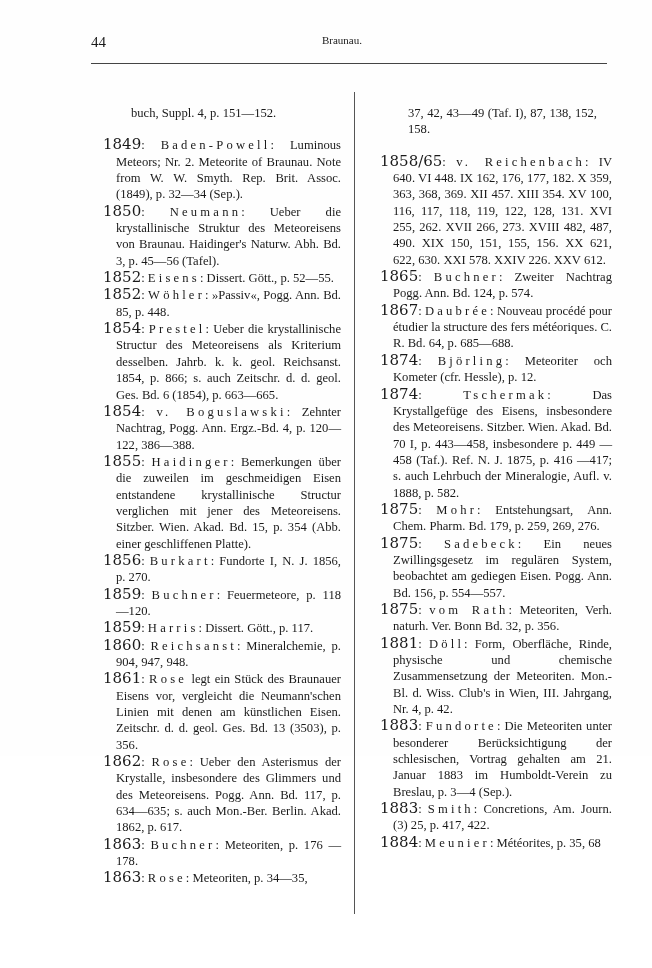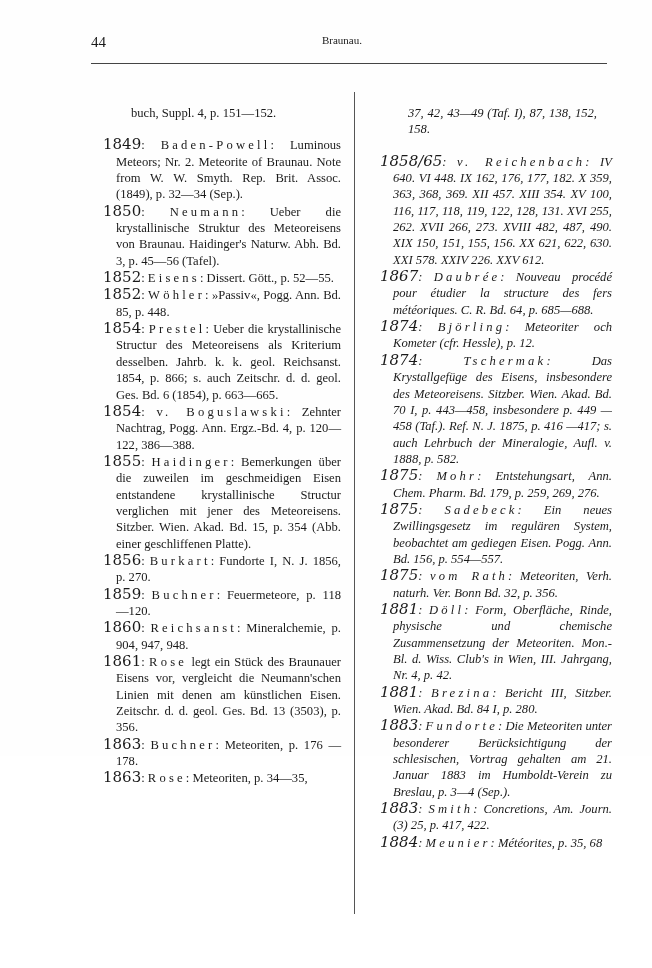--- a/index.html
+++ b/index.html
@@ -6,21 +6,21 @@
   body { width:652px; height:968px; position:relative; overflow:hidden;
          font-family:"DejaVu Serif", "Liberation Serif", serif; color:#1a1a1a; }
   .page { position:absolute; left:0; top:0; width:652px; height:756px; background:#fefefe; }
   .header { position:absolute; left:91px; top:34px; width:514px; height:22px; }
   .page-number { position:absolute; left:0; top:0; font-size:15px; font-family:"Liberation Serif", serif; }
   .running-title { position:absolute; left:0; right:12px; top:0; text-align:center; font-size:11px; font-family:"Liberation Serif", serif; }
   .header-rule { position:absolute; left:91px; top:63px; width:516px; height:0; border-top:1.3px solid #444; }
   .column-divider { position:absolute; left:354px; top:92px; width:0; height:822px; border-left:1.2px solid #555; }
   .col { position:absolute; top:90px; font-family:"Liberation Serif", serif; font-size:12.6px; line-height:16.35px; }
   .col-left { left:103px; width:238px; }
-  .col-right { left:380px; width:232px;font-style:italic; }
+  .col-right { left:380px; width:232px; }
   .entry { padding-left:13px; text-indent:-13px; text-align:justify; margin:0; }
   .cont { padding-left:13px; text-indent:0; margin:15px; text-align:justify; }
   .year { font-family:"DejaVu Serif", serif; font-size:15px; }
   .author { letter-spacing:3.2px; }
 </style>
 </head>
 <body>
 
 <div class="page">
   <div class="header">
@@ -35,37 +35,39 @@
     <div>
         <p class="entry"><span class="year">1849</span>: <span class="author">Baden-Powell</span>: <span>Luminous Meteors; Nr. 2. Meteorite of Braunau. Note from W. W. Smyth. Rep. Brit. Assoc. (1849), p. 32—34 (Sep.).</span></p>
         <p class="entry"><span class="year">1850</span>: <span class="author">Neumann</span>: <span>Ueber die krystallinische Struktur des Meteoreisens von Braunau. Haidinger's Naturw. Abh. Bd. 3, p. 45—56 (Tafel).</span></p>
         <p class="entry"><span class="year">1852</span>: <span class="author">Eisens</span>: <span>Dissert. Gött., p. 52—55.</span></p>
         <p class="entry"><span class="year">1852</span>: <span class="author">Wöhler</span>: <span>»Passiv«, Pogg. Ann. Bd. 85, p. 448.</span></p>
         <p class="entry"><span class="year">1854</span>: <span class="author">Prestel</span>: <span>Ueber die krystallinische Structur des Meteoreisens als Kriterium desselben. Jahrb. k. k. geol. Reichsanst. 1854, p. 866; s. auch Zeitschr. d. d. geol. Ges. Bd. 6 (1854), p. 663—665.</span></p>
         <p class="entry"><span class="year">1854</span>: <span class="author">v. Boguslawski</span>: <span>Zehnter Nachtrag, Pogg. Ann. Ergz.-Bd. 4, p. 120—122, 386—388.</span></p>
         <p class="entry"><span class="year">1855</span>: <span class="author">Haidinger</span>: <span>Bemerkungen über die zuweilen im geschmeidigen Eisen entstandene krystallinische Structur verglichen mit jener des Meteoreisens. Sitzber. Wien. Akad. Bd. 15, p. 354 (Abb. einer geschliffenen Platte).</span></p>
         <p class="entry"><span class="year">1856</span>: <span class="author">Burkart</span>: <span>Fundorte I, N. J. 1856, p. 270.</span></p>
         <p class="entry"><span class="year">1859</span>: <span class="author">Buchner</span>: <span>Feuermeteore, p. 118 —120.</span></p>
+        <p class="entry"><span class="year">1859</span>: <span class="author">Harris</span>: <span>Dissert. Gött., p. 117.</span></p>
         <p class="entry"><span class="year">1860</span>: <span class="author">Reichsanst</span>: <span>Mineralchemie, p. 904, 947, 948.</span></p>
         <p class="entry"><span class="year">1861</span>: <span class="author">Rose</span> <span>legt ein Stück des Braunauer Eisens vor, vergleicht die Neumann'schen Linien mit denen am künstlichen Eisen. Zeitschr. d. d. geol. Ges. Bd. 13 (3503), p. 356.</span></p>
+        <p class="entry"><span class="year">1862</span>: <span class="author">Rose</span>: <span>Ueber den Asterismus der Krystalle, insbesondere des Glimmers und des Meteoreisens. Pogg. Ann. Bd. 117, p. 634—635; s. auch Mon.-Ber. Berlin. Akad. 1862, p. 617.</span></p>
         <p class="entry"><span class="year">1863</span>: <span class="author">Buchner</span>: <span>Meteoriten, p. 176 —178.</span></p>
         <p class="entry"><span class="year">1863</span>: <span class="author">Rose</span>: <span>Meteoriten, p. 34—35,</span></p>
       </div>
   </div>
 
   <div class="col col-right">
     <p class="cont">37, 42, 43—49 (Taf. I), 87, 138, 152, 158.</p>
     <div>
         <p class="entry"><span class="year">1858/65</span>: <span class="author">v. Reichenbach</span>: <span>IV 640. VI 448. IX 162, 176, 177, 182. X 359, 363, 368, 369. XII 457. XIII 354. XV 100, 116, 117, 118, 119, 122, 128, 131. XVI 255, 262. XVII 266, 273. XVIII 482, 487, 490. XIX 150, 151, 155, 156. XX 621, 622, 630. XXI 578. XXIV 226. XXV 612.</span></p>
+        <p class="entry"><span class="year">1865</span>: <span class="author">Buchner</span>: <span>Zweiter Nachtrag Pogg. Ann. Bd. 124, p. 574.</span></p>
         <p class="entry"><span class="year">1867</span>: <span class="author">Daubrée</span>: <span>Nouveau procédé pour étudier la structure des fers météoriques. C. R. Bd. 64, p. 685—688.</span></p>
         <p class="entry"><span class="year">1874</span>: <span class="author">Björling</span>: <span>Meteoriter och Kometer (cfr. Hessle), p. 12.</span></p>
         <p class="entry"><span class="year">1874</span>: <span class="author">Tschermak</span>: <span>Das Krystallgefüge des Eisens, insbesondere des Meteoreisens. Sitzber. Wien. Akad. Bd. 70 I, p. 443—458, insbesondere p. 449 —458 (Taf.). Ref. N. J. 1875, p. 416 —417; s. auch Lehrbuch der Mineralogie, Aufl. v. 1888, p. 582.</span></p>
         <p class="entry"><span class="year">1875</span>: <span class="author">Mohr</span>: <span>Entstehungsart, Ann. Chem. Pharm. Bd. 179, p. 259, 269, 276.</span></p>
         <p class="entry"><span class="year">1875</span>: <span class="author">Sadebeck</span>: <span>Ein neues Zwillingsgesetz im regulären System, beobachtet am gediegen Eisen. Pogg. Ann. Bd. 156, p. 554—557.</span></p>
         <p class="entry"><span class="year">1875</span>: <span class="author">vom Rath</span>: <span>Meteoriten, Verh. naturh. Ver. Bonn Bd. 32, p. 356.</span></p>
         <p class="entry"><span class="year">1881</span>: <span class="author">Döll</span>: <span>Form, Oberfläche, Rinde, physische und chemische Zusammensetzung der Meteoriten. Mon.-Bl. d. Wiss. Club's in Wien, III. Jahrgang, Nr. 4, p. 42.</span></p>
-        <p class="entry"><span class="year">1881</span>: <span class="author">Brezina</span>: <span>Bericht III, Sitzber. Wien. Akad. Bd. 84 I, p. 280.</span></p>
         <p class="entry"><span class="year">1883</span>: <span class="author">Fundorte</span>: <span>Die Meteoriten unter besonderer Berücksichtigung der schlesischen, Vortrag gehalten am 21. Januar 1883 im Humboldt-Verein zu Breslau, p. 3—4 (Sep.).</span></p>
         <p class="entry"><span class="year">1883</span>: <span class="author">Smith</span>: <span>Concretions, Am. Journ. (3) 25, p. 417, 422.</span></p>
         <p class="entry"><span class="year">1884</span>: <span class="author">Meunier</span>: <span>Météorites, p. 35, 68</span></p>
       </div>
   </div>
 </div>
 
 </body></html>

